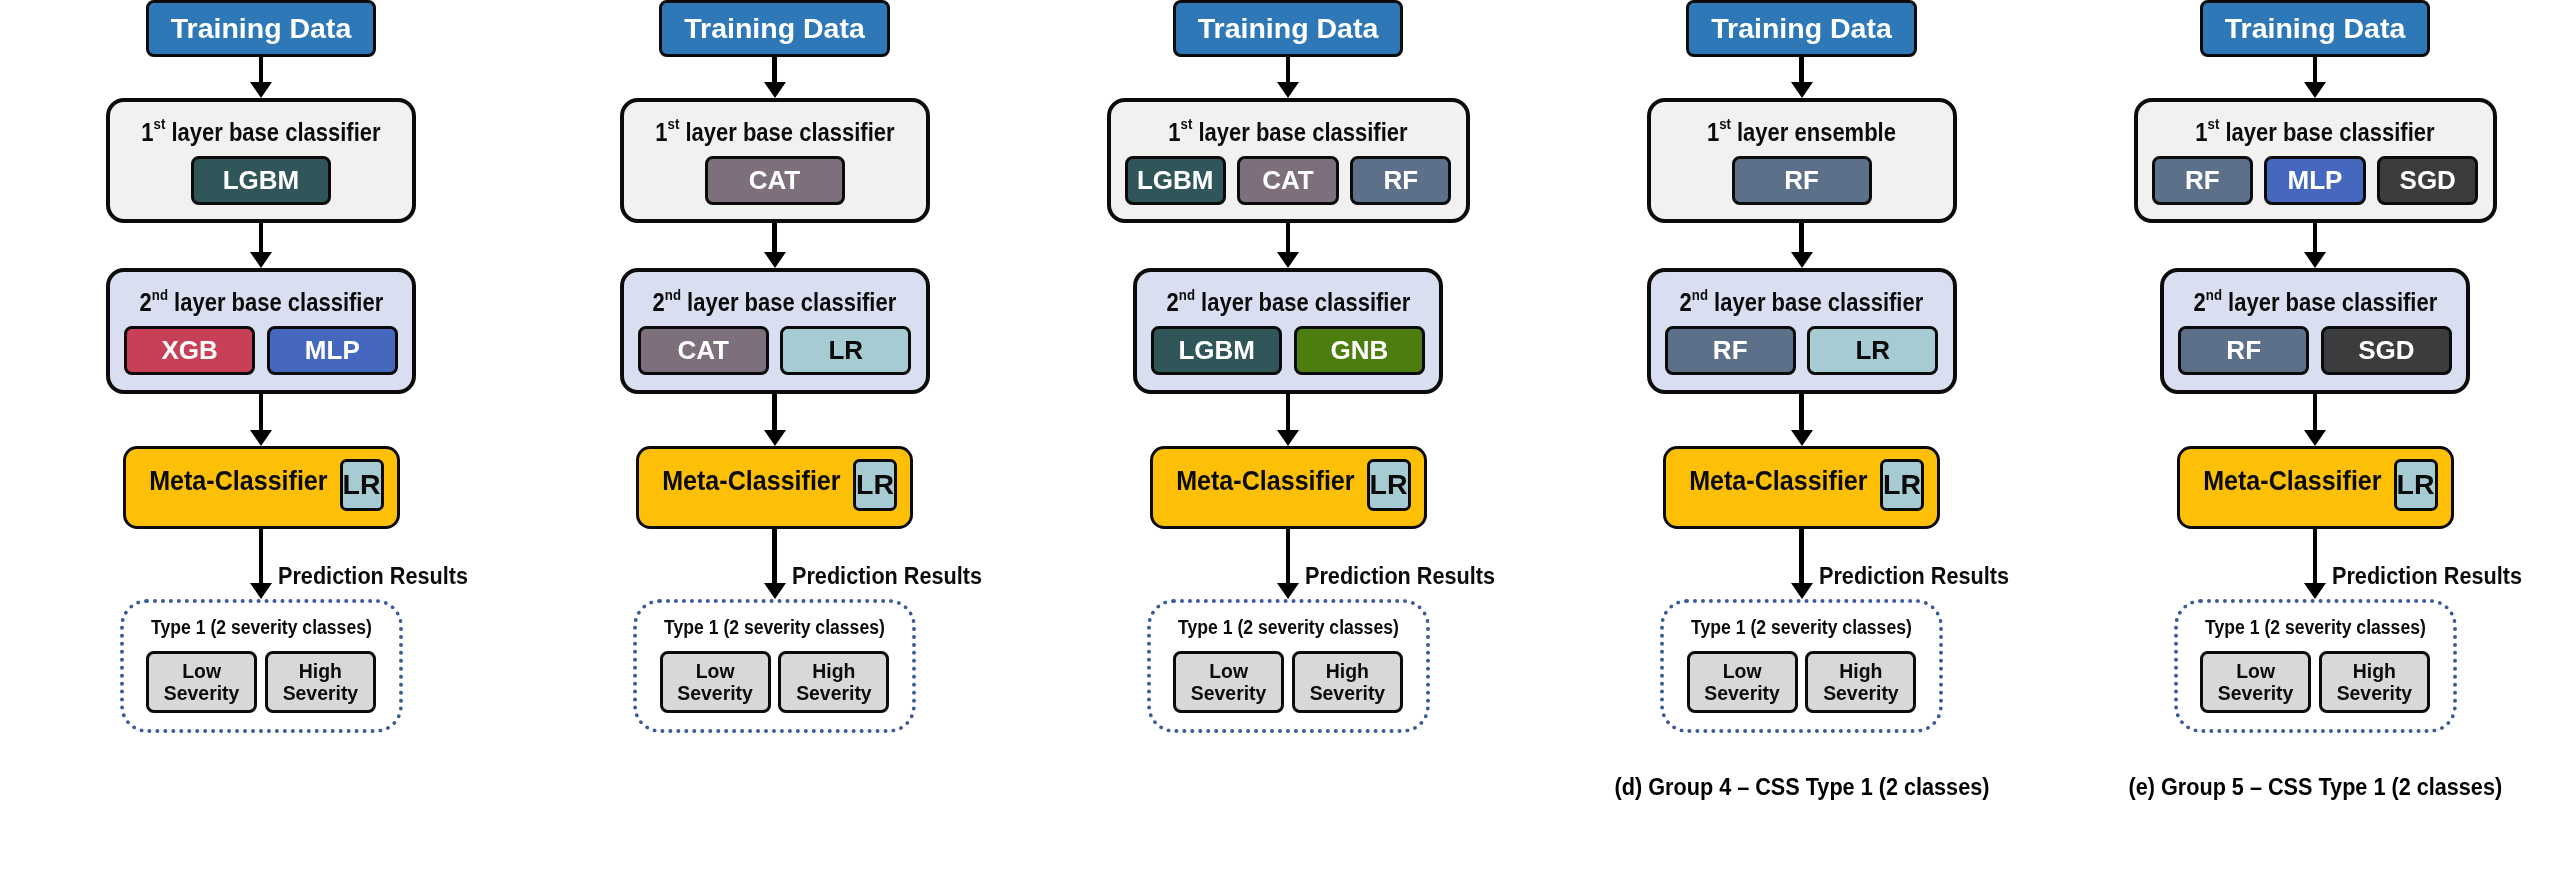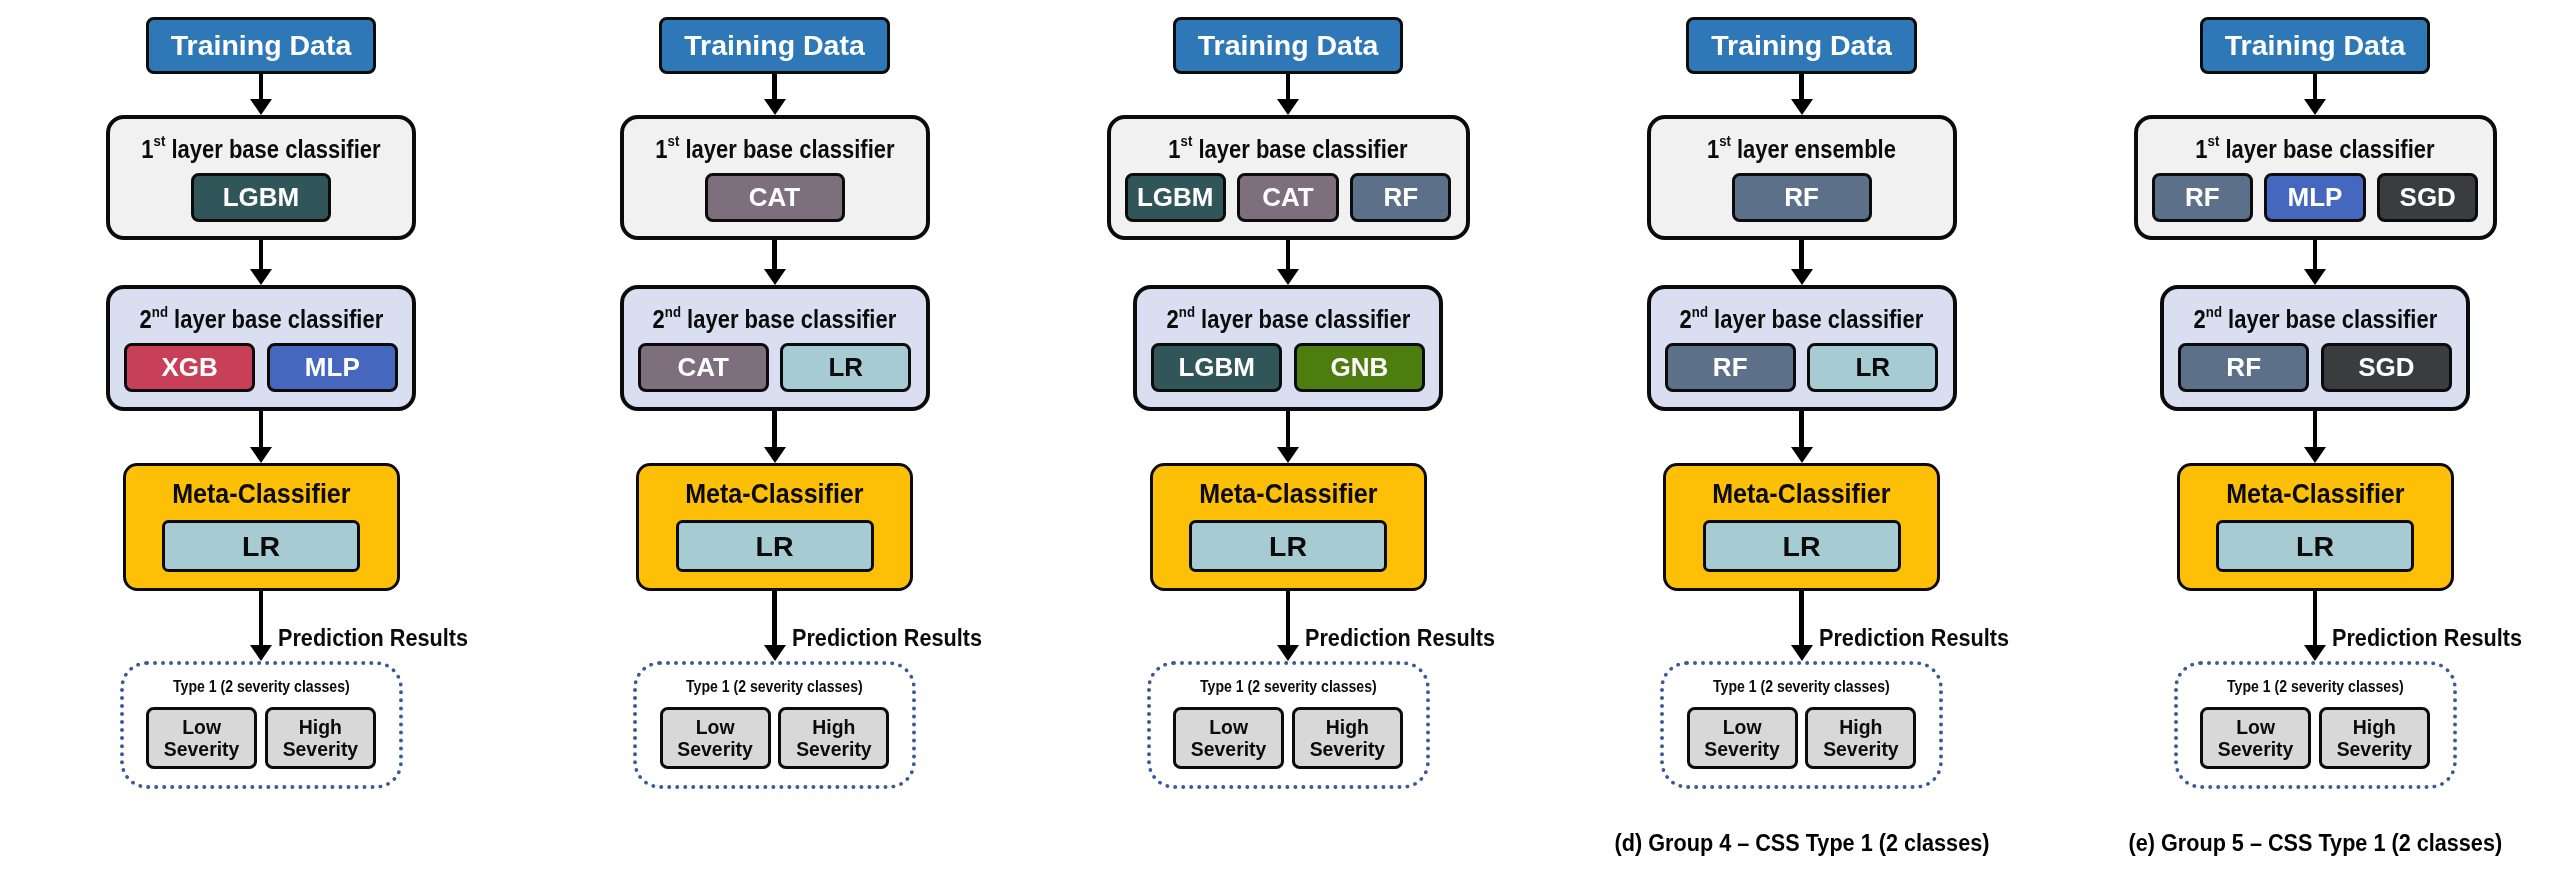--- a/index.html
+++ b/index.html
@@ -1,19 +1,18 @@
 <!DOCTYPE html>
 <html style="font-size:10.3px"><head>
 <meta charset="utf-8">
 <style>
   html,body{margin:0;padding:0;background:#fff;}
   .page{
     width:2576px;height:896px;overflow:hidden;background:#fff;
     font-family:"Liberation Sans", sans-serif;box-sizing:border-box;
-    padding-top:17px;
   }
   .diagram{display:flex;justify-content:space-between;align-items:flex-start;padding:0 9px;}
   .col{width:504px;display:flex;flex-direction:column;align-items:center;}
 
   .cond{display:inline-block;transform:scaleX(.88);transform-origin:50% 50%;white-space:nowrap;}
 
   .training{
     min-width:225px;height:57px;box-sizing:border-box;padding:0 22px;
     border:3.2px solid #0B0B0B;border-radius:7.8px;
     display:flex;align-items:center;justify-content:center;
@@ -39,42 +38,42 @@
     flex:1 1 0;height:49px;box-sizing:border-box;
     border:3.2px solid #0B0B0B;border-radius:7.8px;
     display:flex;align-items:center;justify-content:center;
     font-size:26px;font-weight:700;color:#FFFFFF;
   }
   .chip-row.one .chip{flex:0 0 auto;min-width:140px;padding:0 14.2px;}
   .chip.light{color:#0B0B0B;}
 
   .meta{
     box-sizing:border-box;width:277px;border:3.9px solid #0B0B0B;border-radius:14.2px;
-    padding:10.3px 13px 15.5px;display:flex;flex-direction:column;align-items:center;
+    padding:10.3px 13px 15.5px;display:flex;align-items:center;justify-content:flex-end;
   }
   .meta-title{font-size:28.5px;line-height:34px;font-weight:700;color:#0B0B0B;margin-bottom:10.3px;}
   .meta-chip{
     width:198px;height:52px;box-sizing:border-box;border:3.2px solid #0B0B0B;border-radius:6.5px;
     display:flex;align-items:center;justify-content:center;
     font-size:28.5px;font-weight:700;color:#0B0B0B;
   }
 
   .pred{position:relative;height:70px;display:flex;justify-content:center;align-self:stretch;}
   .pred .arrow{height:70px;}
   .pred-label{
     position:absolute;left:calc(50% + 17px);bottom:9px;
     font-size:24.6px;font-weight:700;color:#0B0B0B;transform-origin:0 50%;
   }
 
   .typebox{
     box-sizing:border-box;width:283px;background:#FFFFFF;
     border:4.5px dotted #3D5A98;border-radius:27px;
     padding:13px 11.6px 15.5px;display:flex;flex-direction:column;align-items:center;
   }
-  .type-title{font-size:16px;font-weight:700;color:#0B0B0B;margin-bottom:11.6px;}
+  .type-title{font-size:20px;font-weight:700;color:#0B0B0B;margin-bottom:11.6px;}
   .sev-row{display:flex;gap:7.8px;}
   .sev-chip{
     width:111px;min-height:62px;box-sizing:border-box;
     border:3.2px solid #0B0B0B;border-radius:7.8px;
     display:flex;align-items:center;justify-content:center;text-align:center;
     font-size:19.4px;font-weight:700;line-height:1.15;color:#0B0B0B;padding:5.2px 2.6px;
   }
 
   .caption{margin-top:40px;font-size:24.6px;font-weight:700;color:#000;}
 </style>

